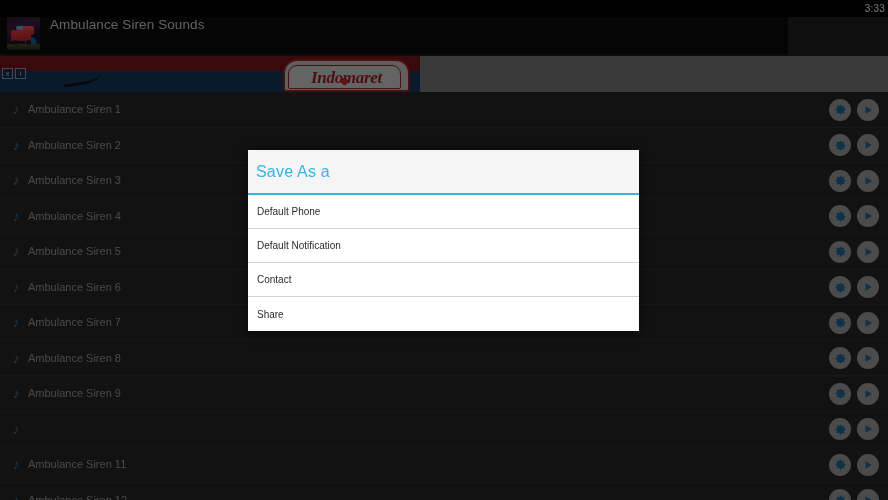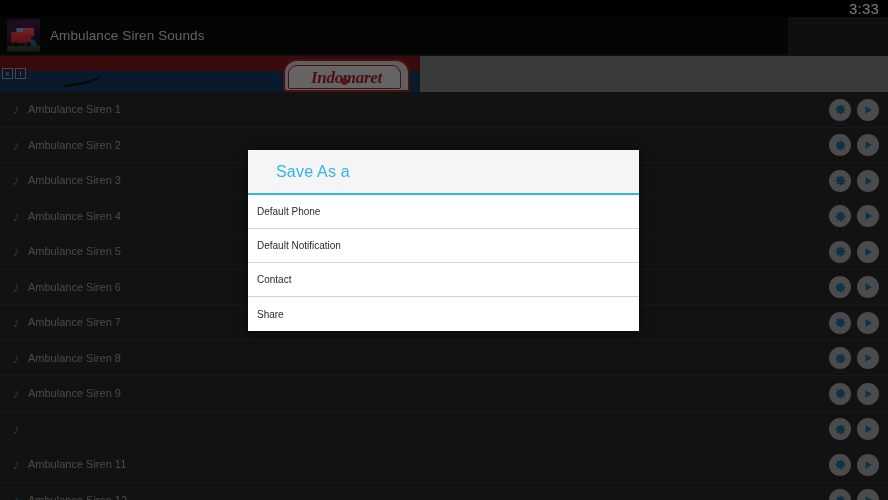--- a/index.html
+++ b/index.html
@@ -17,30 +17,30 @@
   }
 
   
   .status-bar {
     position:absolute; left:0; top:0;
     width:888px; height:17px;
     background:#000;
     display:flex; align-items:center; justify-content:flex-end;
   }
   .status-clock {
-    color:#e8e8e8; font-size:15px;
-    padding-right:9px; letter-spacing:.2px;
+    color:#e8e8e8; font-size:10px;
+    padding-right:3px; letter-spacing:.2px;
   }
 
   
   .action-bar {
     position:absolute; left:0; top:17px;
     width:788px; height:38px;
     background:#0a0a0a;
-    display:flex; align-items:center;
+    display:flex; 
     border-bottom:1px solid #141414;
   }
   .app-icon {
     width:33px; height:33px; margin-left:7px;
     border-radius:2px;
     position:relative; overflow:hidden;
     background:
       radial-gradient(circle at 72% 78%, #1e4f8a 0 16%, rgba(30,79,138,0) 17%),
       linear-gradient(160deg,#2b1530 0%,#3c1d3f 32%,#1a1026 60%,#0f1a12 100%);
     flex:none;
@@ -184,21 +184,21 @@
     box-shadow:0 2px 10px rgba(0,0,0,.6);
   }
   .dialog-title-wrap {
     height:45px;
     background:#f5f5f5;
     border-bottom:2px solid #33b5e5;
     display:flex; align-items:center;
   }
   .dialog-title {
     color:#33b5e5; font-size:16px;
-    padding-left:28px; letter-spacing:.2px;
+    padding-left:8px; letter-spacing:.2px;
   }
   .dialog-item {
     height:34px;
     background:#ffffff;
     border-bottom:1px solid #d2d2d2;
     display:flex; align-items:center;
     color:#2b2b2b; font-size:10px;
     padding-left:9px;
   }
   .dialog-item:last-child { border-bottom:none; }

